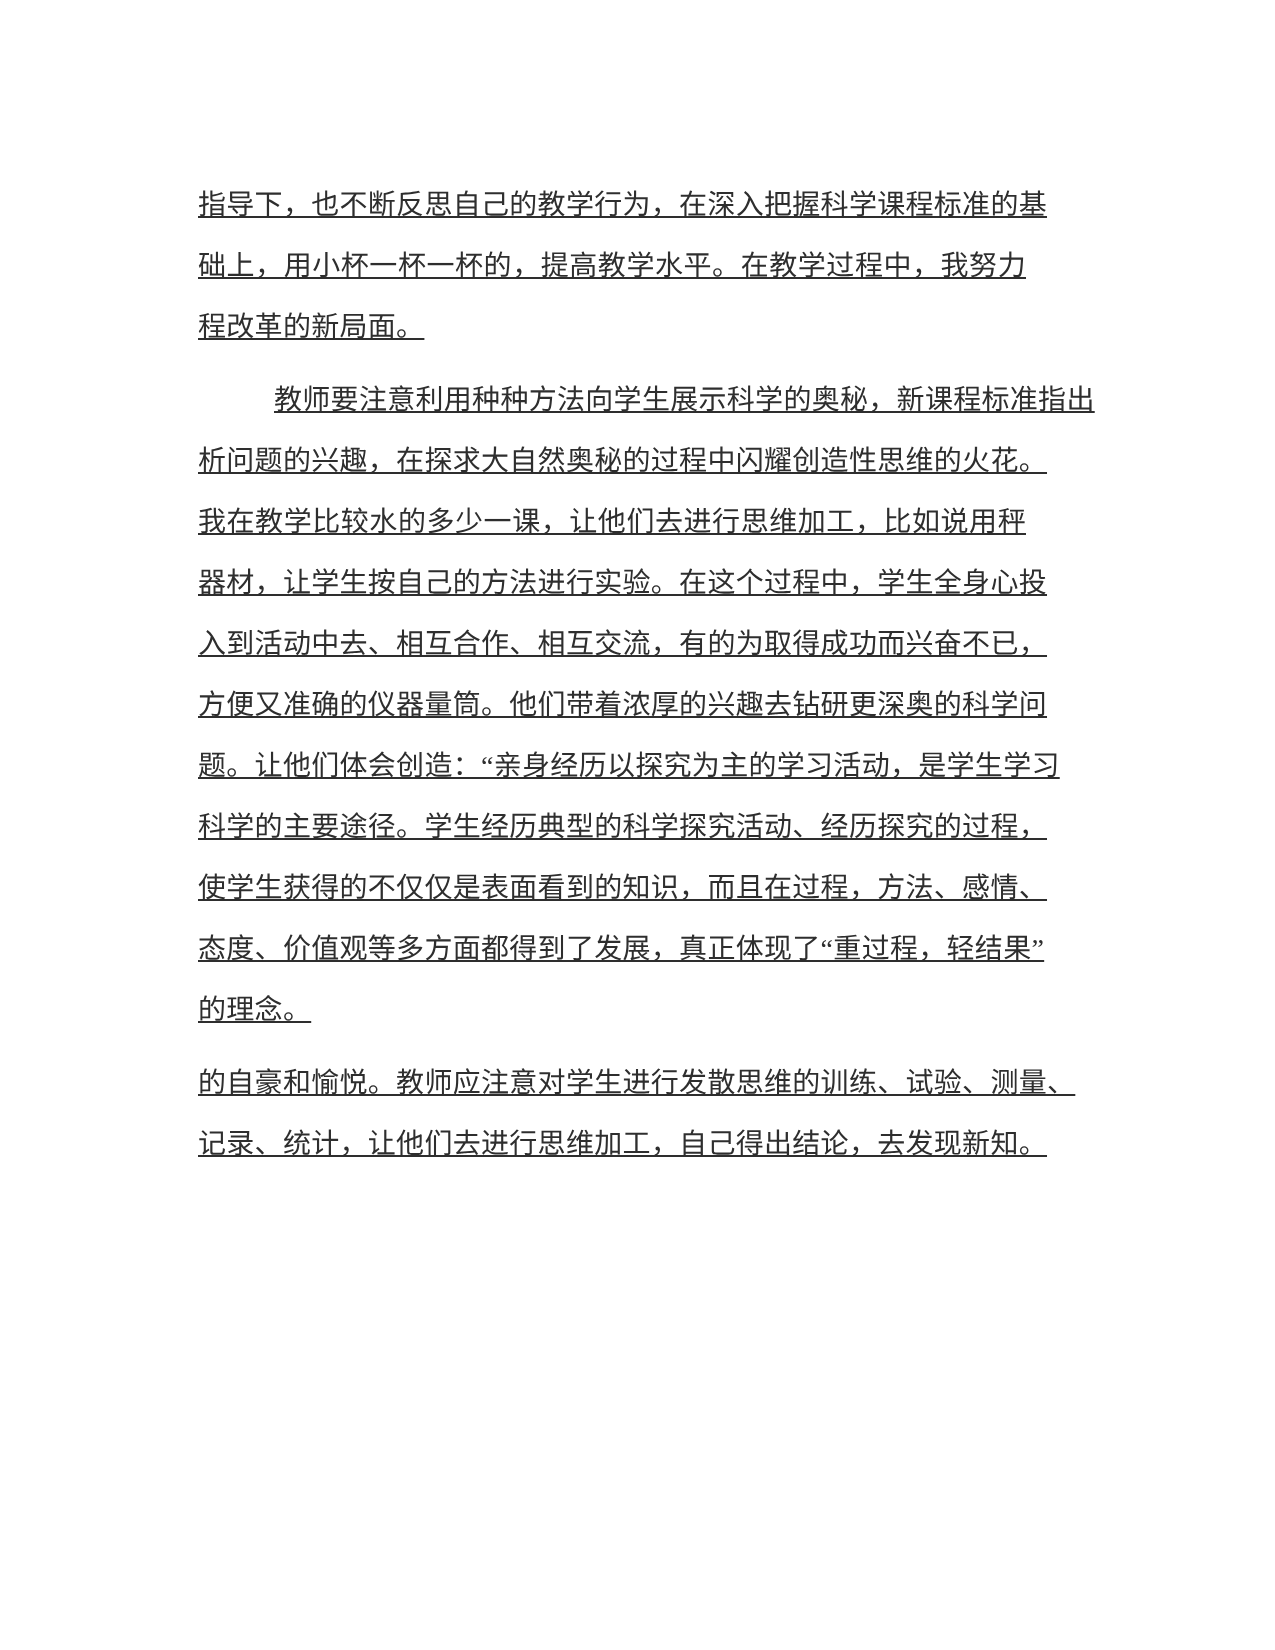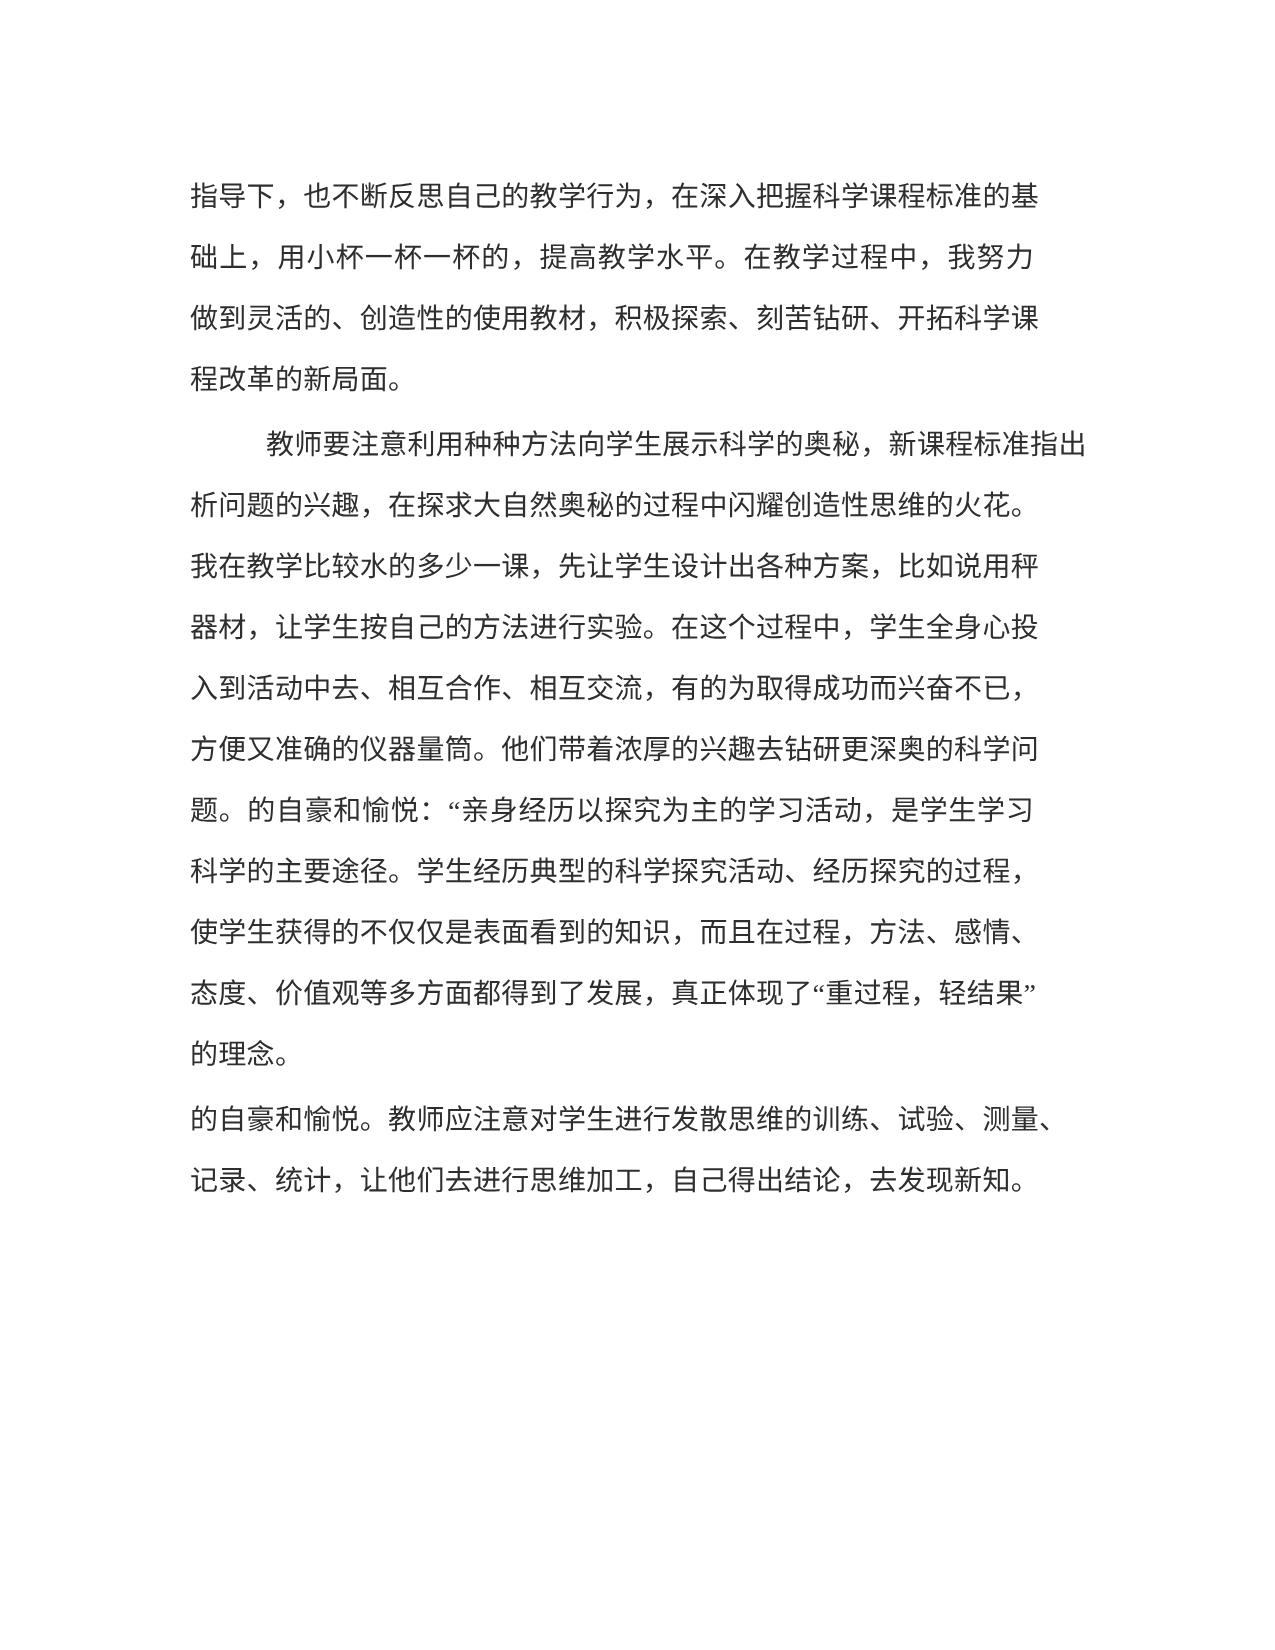--- a/index.html
+++ b/index.html
@@ -23,22 +23,23 @@
   }
   .doc-body {
     width: 852px;
     color: #2e2e2e;
     font-size: 28px;
     line-height: 61px;
     font-weight: 400;
     -webkit-font-smoothing: antialiased;
   }
   .para {
-    margin: 4px;
+    margin: 12px;
     padding: 0;
+    text-decoration: underline;
   }
   .line {
     height: 61px;
     white-space: nowrap;
     text-align: justify;
     text-align-last: justify;
     text-justify: inter-ideograph;
     letter-spacing: 0.3px;
   }
   
@@ -52,32 +53,31 @@
 </style>
 </head>
 <body>
 
 <div class="page">
   <div class="doc-body">
 
     <div class="para">
       <div class="line">指导下，也不断反思自己的教学行为，在深入把握科学课程标准的基</div>
       <div class="line">础上，用小杯一杯一杯的，提高教学水平。在教学过程中，我努力</div>
-      <div class="line">做到灵活的、创造性的使用教材，积极探索、刻苦钻研、开拓科学课</div>
       <div class="line pend">程改革的新局面。</div>
     </div>
 
     <div class="para">
       <div class="line first">教师要注意利用种种方法向学生展示科学的奥秘，新课程标准指出</div>
       <div class="line">析问题的兴趣，在探求大自然奥秘的过程中闪耀创造性思维的火花。</div>
-      <div class="line">我在教学比较水的多少一课，先让学生设计出各种方案，比如说用秤</div>
+      <div class="line">我在教学比较水的多少一课，让他们去进行思维加工，比如说用秤</div>
       <div class="line">器材，让学生按自己的方法进行实验。在这个过程中，学生全身心投</div>
       <div class="line">入到活动中去、相互合作、相互交流，有的为取得成功而兴奋不已，</div>
       <div class="line">方便又准确的仪器量筒。他们带着浓厚的兴趣去钻研更深奥的科学问</div>
-      <div class="line">题。的自豪和愉悦：“亲身经历以探究为主的学习活动，是学生学习</div>
+      <div class="line">题。让他们体会创造：“亲身经历以探究为主的学习活动，是学生学习</div>
       <div class="line">科学的主要途径。学生经历典型的科学探究活动、经历探究的过程，</div>
       <div class="line">使学生获得的不仅仅是表面看到的知识，而且在过程，方法、感情、</div>
       <div class="line">态度、价值观等多方面都得到了发展，真正体现了“重过程，轻结果”</div>
       <div class="line pend">的理念。</div>
     </div>
 
     <div class="para">
       <div class="line">的自豪和愉悦。教师应注意对学生进行发散思维的训练、试验、测量、</div>
       <div class="line">记录、统计，让他们去进行思维加工，自己得出结论，去发现新知。</div>
     </div>

